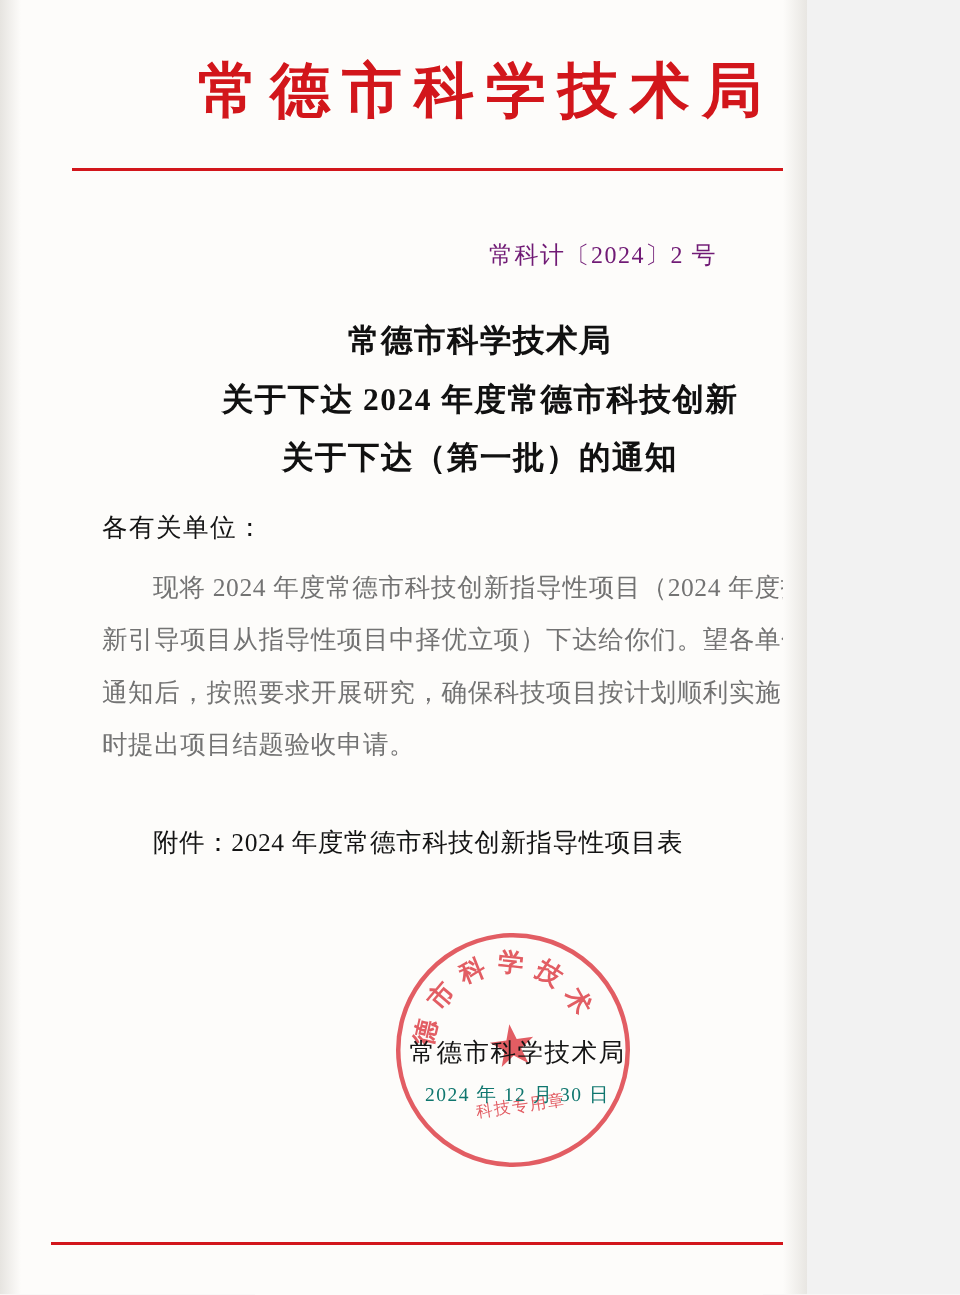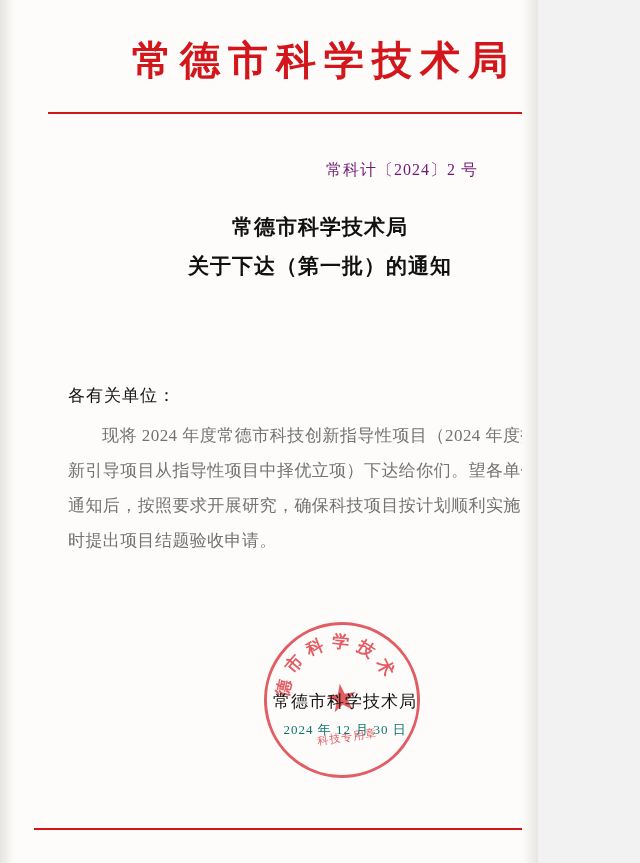--- a/index.html
+++ b/index.html
@@ -98,21 +98,20 @@
     line-height: 1.85;
     letter-spacing: 1px;
     white-space: nowrap;
   }
 
   .body-block {
     position: absolute;
     top: 340px;
     left: 68px;
     width: 505px;
-    margin-top: 44px;
   }
   .salutation {
     font-size: 17px;
     color: #141414;
     letter-spacing: 1px;
     margin-bottom: 12px;
   }
   .para {
     font-size: 17px;
     color: #737373;
@@ -201,26 +200,28 @@
   <div class="masthead">
     <div class="masthead-title">常德市科学技术局</div>
   </div>
 
   <div class="rule-top"></div>
 
   <div class="doc-number">常科计〔2024〕2 号</div>
 
   <div class="title-block">
     <div class="title-line">常德市科学技术局</div>
+    <div class="title-line">关于下达 2024 年度常德市科技创新</div>
     <div class="title-line">关于下达（第一批）的通知</div>
   </div>
 
   <div class="body-block">
     <div class="salutation">各有关单位：</div>
     <div class="para">现将 2024 年度常德市科技创新指导性项目（2024 年度技术创新引导项目从指导性项目中择优立项）下达给你们。望各单位接此通知后，按照要求开展研究，确保科技项目按计划顺利实施，并及时提出项目结题验收申请。</div>
+    <div class="attachment">附件：2024 年度常德市科技创新指导性项目表</div>
   </div>
 
   <div class="seal">
     <div class="seal-inner"></div>
     <div class="seal-star">★</div>
     <div class="seal-sub">科技专用章</div>
     <svg width="150" height="150" viewBox="0 0 150 150" style="position:absolute;left:-3px;top:-3px;">
       <defs>
         <path id="sealArc" d="M 25,75 A 50,50 0 1 1 125,75"></path>
       </defs>

